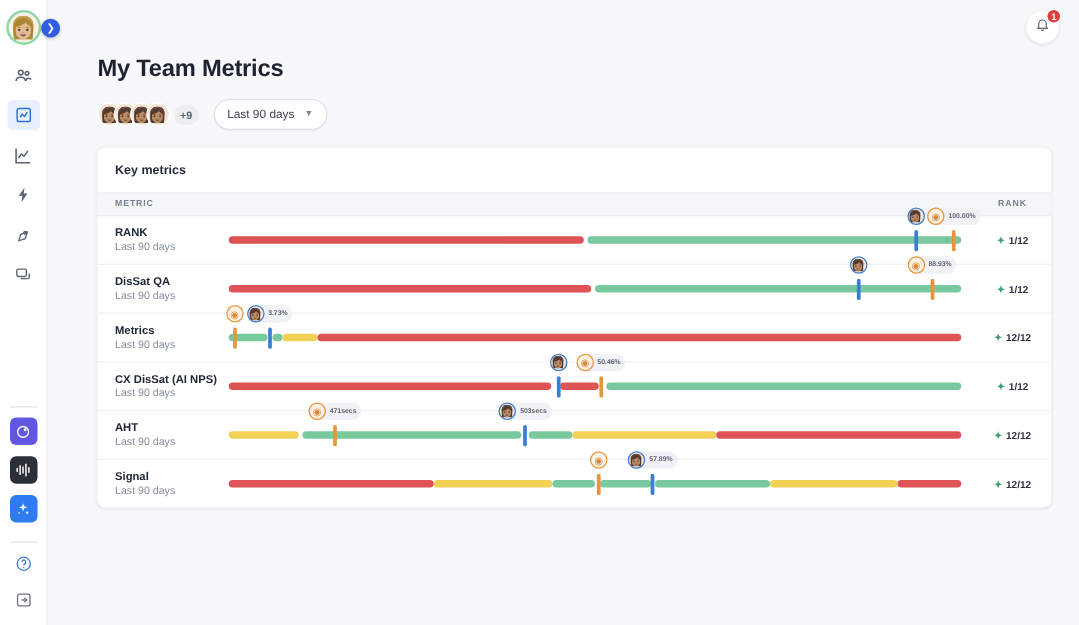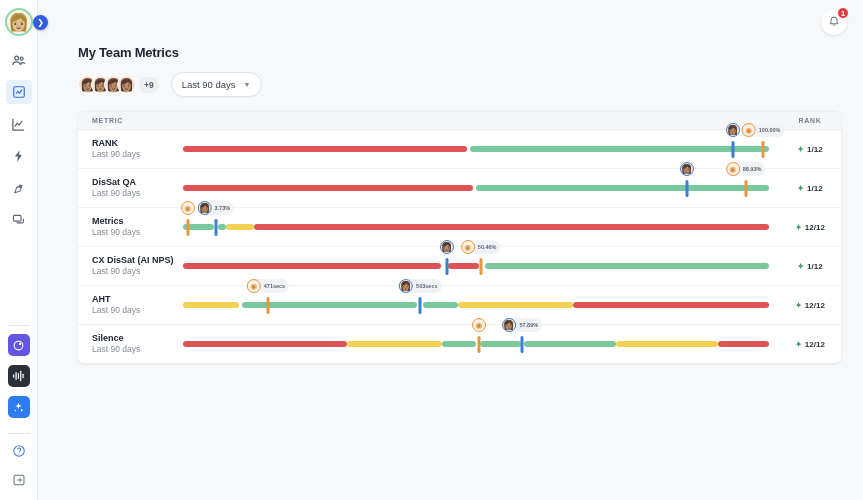--- a/index.html
+++ b/index.html
@@ -72,21 +72,21 @@
   }
   .bell-badge {
     position: absolute; right: -2px; top: -2px;
     min-width: 12px; height: 12px; border-radius: 7px;
     background: #e13c3c; color: #fff; font-size: 7.5px;
     display:flex; align-items:center; justify-content:center;
     border: 1.5px solid #fff; padding: 0 2px; font-weight: bold;
   }
 
   .page-title {
-    font-size: 13px; font-weight: bold; color: #1d2330;
+    font-size: 19px; font-weight: bold; color: #1d2330;
     margin-top: 45px; margin-left: 22px; letter-spacing: -.2px;
   }
 
   .controls { display: flex; align-items: center; margin: 12px 0 0 22px; gap: 12px; }
   .avatar-stack { display: flex; align-items: center; }
   .stack-av {
     width: 19px; height: 19px; border-radius: 50%;
     border: 1.5px solid #fff; background: #f3e3d3;
     margin-left: -6px; display:flex; align-items:center; justify-content:center;
     font-size: 12px; overflow: hidden;
@@ -312,20 +312,21 @@
           <div class="stack-av">👩🏽</div>
           <div class="stack-more">+9</div>
         </div>
       <div class="range-btn">
         <span>Last 90 days</span>
         <span class="chev">▼</span>
       </div>
     </div>
 
     <div class="card">
+      <div class="card-title">Key metrics</div>
       <div class="tbl-head">
         <div class="col-metric">METRIC</div>
         <div class="col-bar"></div>
         <div class="col-rank">RANK</div>
       </div>
       <div id="rows">
           <div class="row">
             <div class="cell-metric">
               <div class="m-name">RANK</div>
               <div class="m-sub">Last 90 days</div>
@@ -472,21 +473,21 @@
                 </div>
               </div>
             </div>
             <div class="cell-rank">
               <span class="rank-arrow">✦</span>
               <span>12/12</span>
             </div>
           </div>
           <div class="row">
             <div class="cell-metric">
-              <div class="m-name">Silence</div>
+              <div class="m-name">Signal</div>
               <div class="m-sub">Last 90 days</div>
             </div>
             <div class="cell-bar">
               <div class="bar-track">
                 <div class="seg s-red" style="left: 0%; width: 28%;"></div>
                 <div class="seg s-yellow" style="left: 28%; width: 16.2%;"></div>
                 <div class="seg s-green" style="left: 44.2%; width: 5.8%;"></div>
                 <div class="seg s-green" style="left: 50.6%; width: 7%;"></div>
                 <div class="seg s-green" style="left: 58.2%; width: 15.7%;"></div>
                 <div class="seg s-yellow" style="left: 73.9%; width: 17.4%;"></div>

